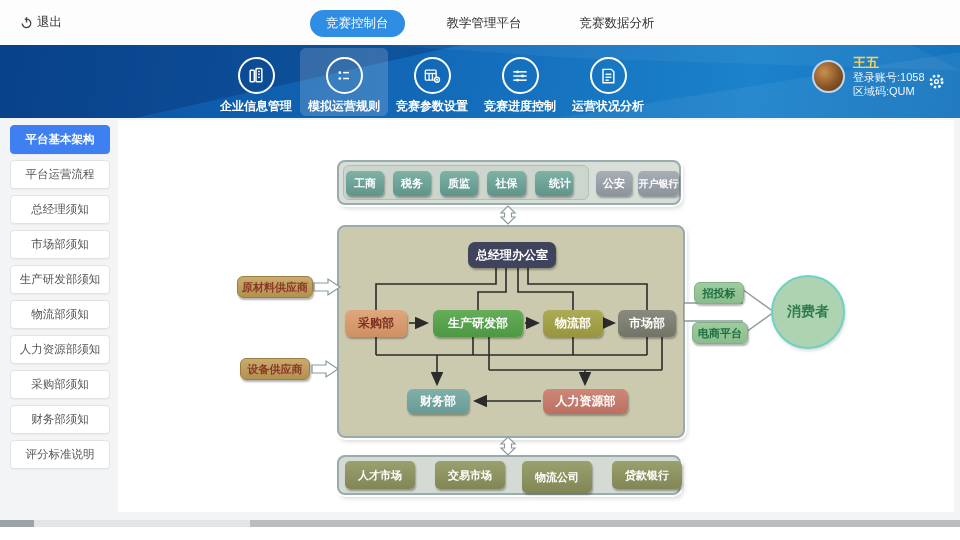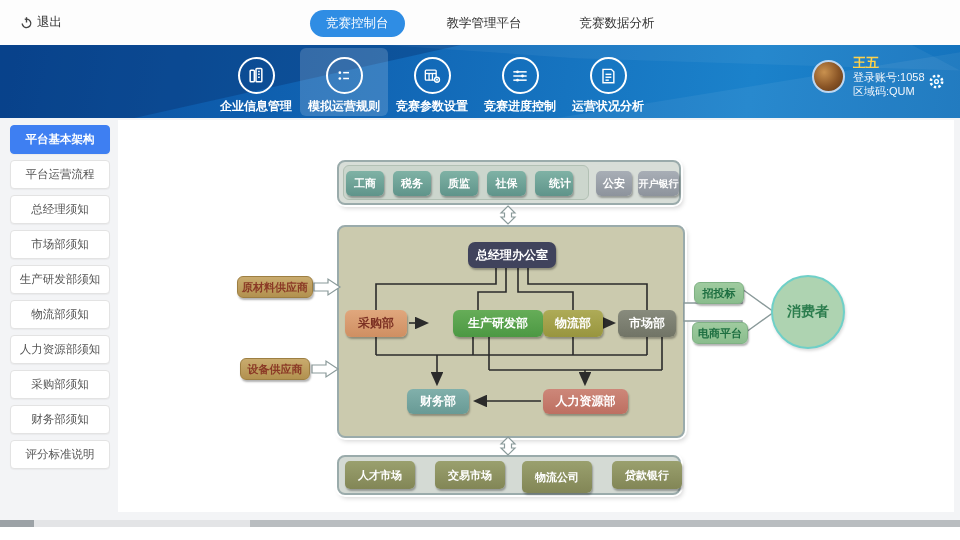--- a/index.html
+++ b/index.html
@@ -64,21 +64,21 @@
 
   .bx { position:absolute; z-index:3; display:flex; align-items:center; justify-content:center;
         border-radius:6px; font-weight:bold; font-size:12px; color:#fff;
         box-shadow:1px 2px 2px rgba(0,0,0,0.3); white-space:nowrap; }
   .bx.small { font-size:11px; border-radius:5px; }
   .teal  { background:linear-gradient(#7fb2a5,#5f948a); }
   .grayb { background:linear-gradient(#a8aeb6,#8d939c); }
   .olive { background:linear-gradient(#9aa06e,#828656); }
   .gm    { background:#40435c; border-radius:7px; }
   .purch { background:linear-gradient(#e0a77d,#cf8f62); color:#7c3023; }
-  .rnd   { background:linear-gradient(#66ad58,#4c9843);margin-left:20px; }
+  .rnd   { background:linear-gradient(#66ad58,#4c9843); }
   .logi  { background:linear-gradient(#aeab57,#98953e); }
   .mkt   { background:linear-gradient(#888b7d,#717466); }
   .fin   { background:linear-gradient(#81b0ab,#689a95); }
   .hr    { background:linear-gradient(#cd8779,#bd6f61); }
   .supp  { background:linear-gradient(#c9ab6e,#b2914f); color:#8b3a26; font-size:11px; border:1px solid #9d7f42;}
   .sales { background:linear-gradient(#9fcb9f,#8abd8d); color:#1e6f41; font-size:11px; border:1px solid #7fb184;}
   .consumer { position:absolute; z-index:3; width:74px; height:74px; border-radius:50%;
               background:#aed3b1; border:2px solid #6fd0c8; display:flex; align-items:center;
               justify-content:center; font-weight:bold; font-size:14px; color:#2c7d4e;
               box-shadow:1px 2px 3px rgba(0,0,0,0.15); }

